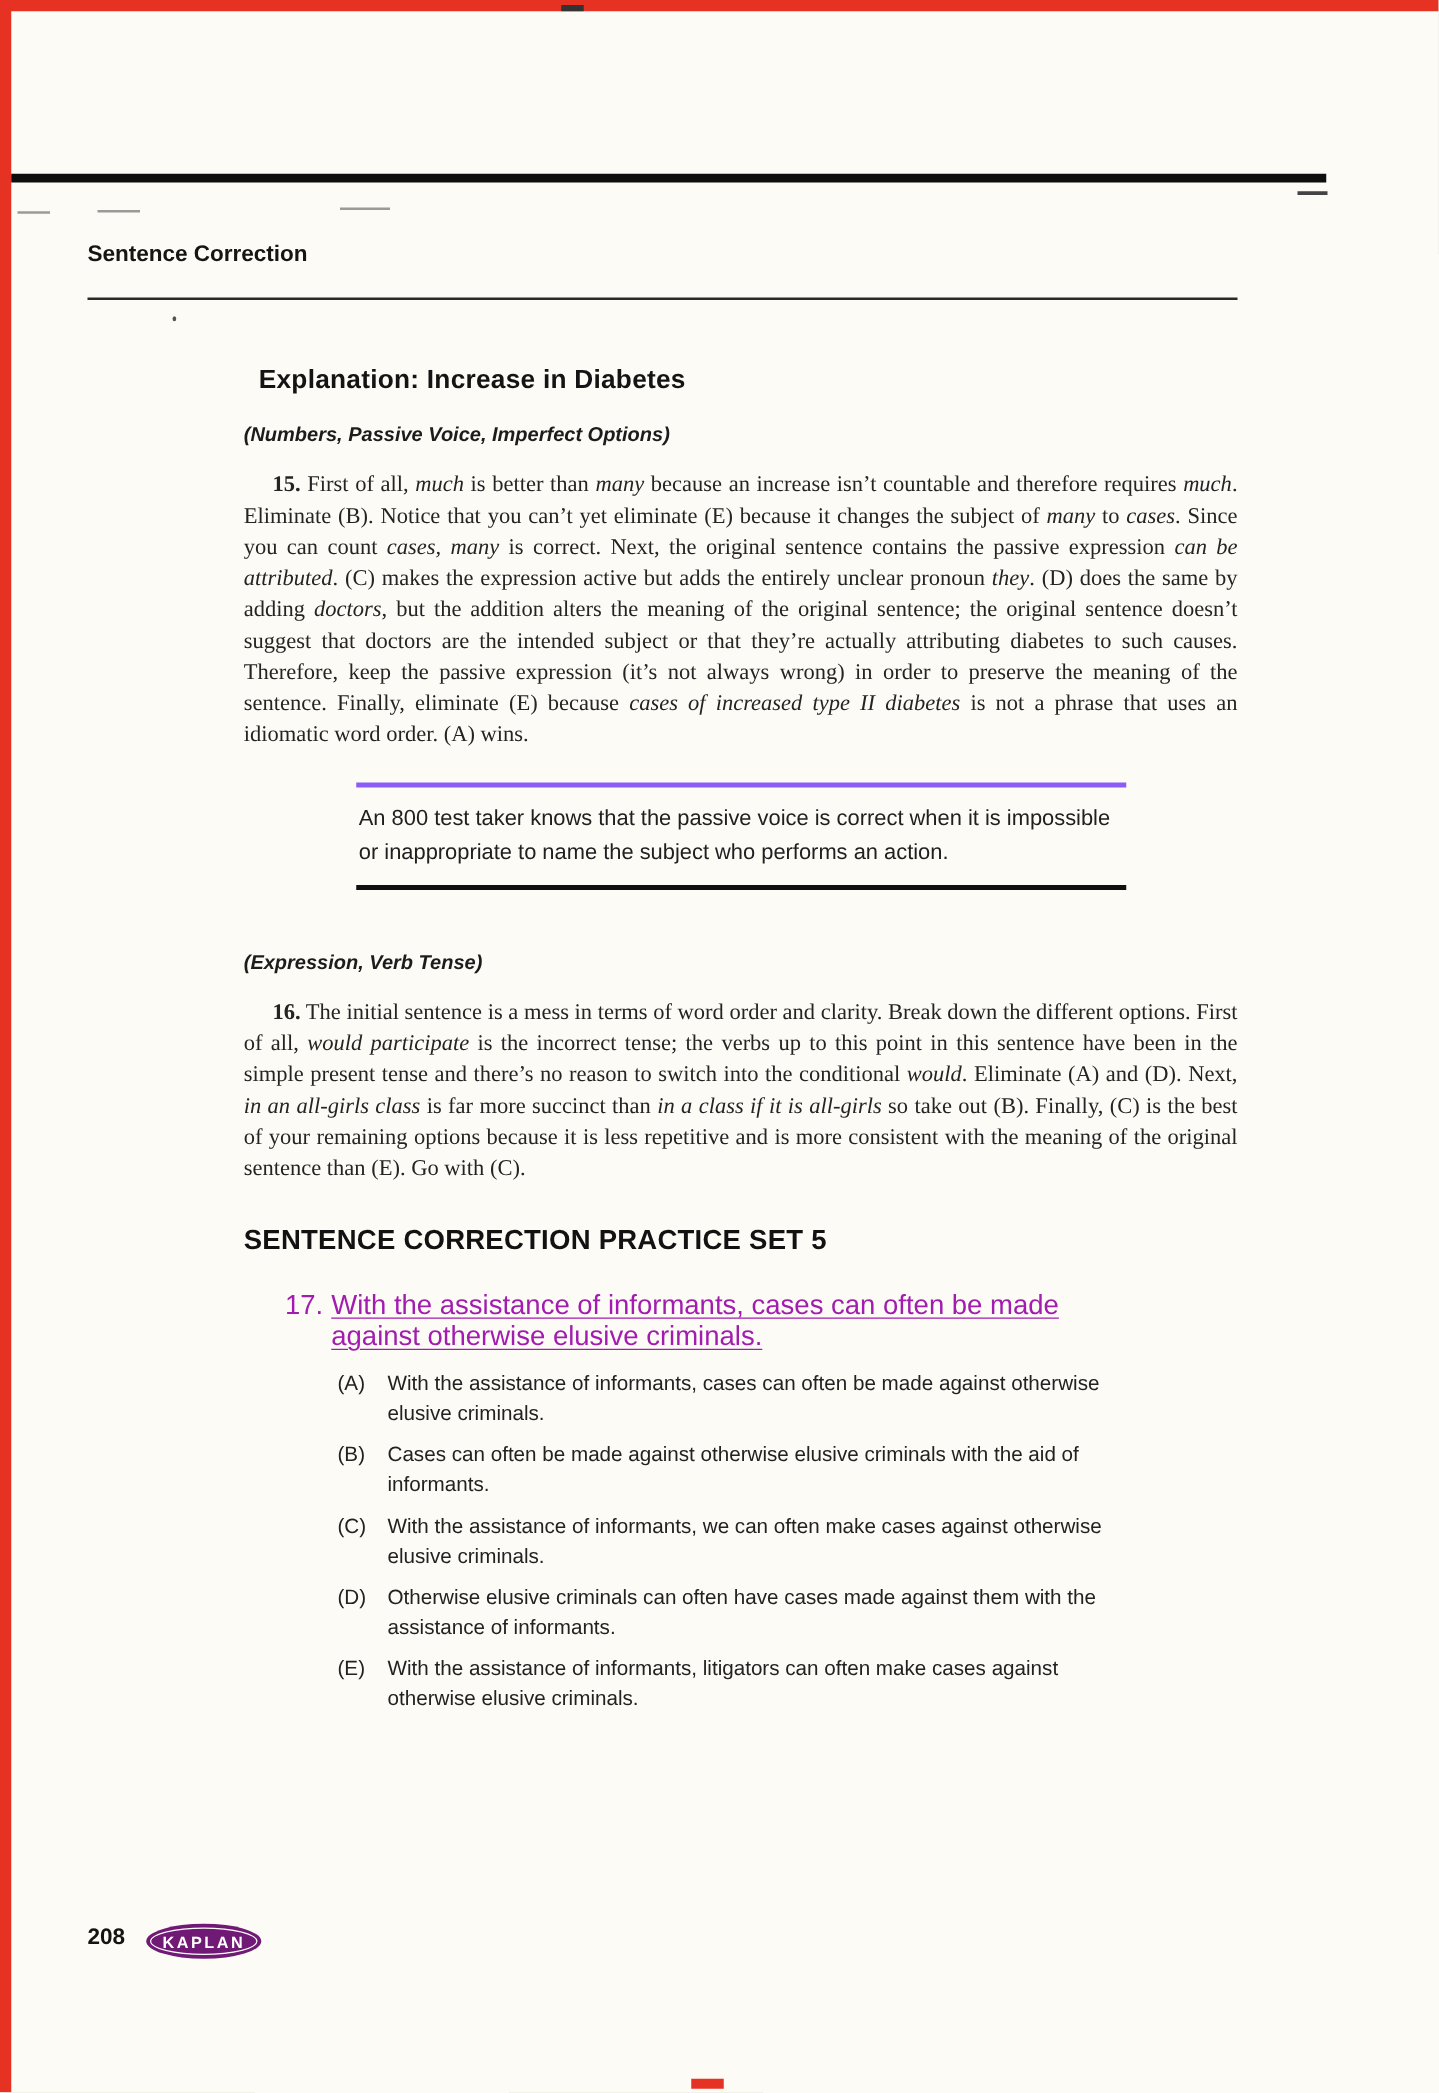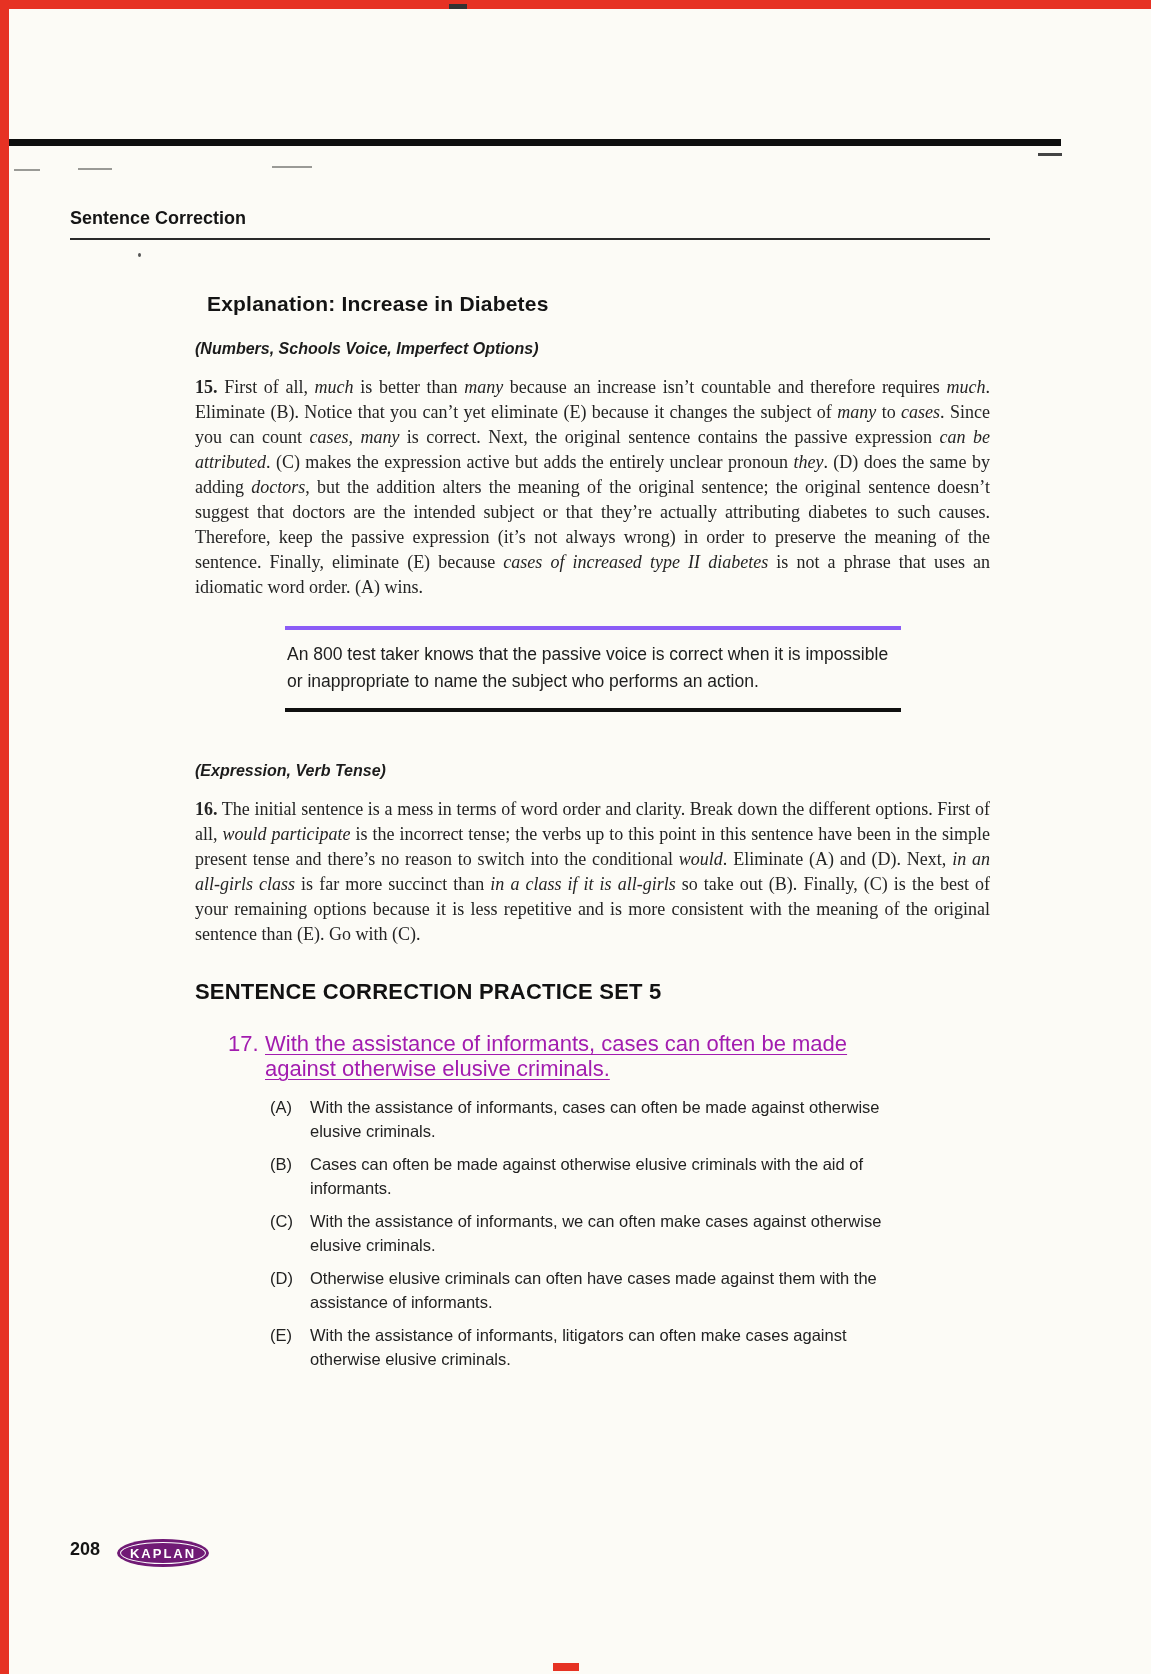--- a/index.html
+++ b/index.html
@@ -15,42 +15,42 @@
   .scan-bar { position:absolute; left:9px; top:139px; width:1052px; height:7px; background:#0e0e0e; }
   .scan-mark-right { position:absolute; left:1038px; top:153px; width:24px; height:3px; background:#444; }
   .scan-dash-1 { position:absolute; left:14px; top:169px; width:26px; height:2px; background:#9a9a96; }
   .scan-dash-2 { position:absolute; left:78px; top:168px; width:34px; height:2px; background:#9a9a96; }
   .scan-dash-3 { position:absolute; left:272px; top:166px; width:40px; height:2px; background:#9a9a96; }
   .stray-dot   { position:absolute; left:138px; top:253px; width:3px; height:4px; background:#555; border-radius:50%; }
   .bottom-red  { position:absolute; left:553px; top:1663px; width:26px; height:8px; background:#e63223; }
 
   
   .running-head {
-    position:absolute; left:70px; top:208px; width:920px;
+    position:absolute; left:70px; top:193px; width:920px;
     font-family:"Liberation Sans", sans-serif; font-weight:bold;
     font-size:18px; color:#151515;
   }
   .head-rule { position:absolute; left:70px; top:238px; width:920px; height:2px; background:#2a2a2a; }
 
   
   .main { position:absolute; left:195px; top:292px; width:795px; }
 
   .exp-title {
     font-family:"Liberation Sans", sans-serif; font-weight:bold;
     font-size:21px; color:#141414; margin:0 0 24px 12px; letter-spacing:0.2px;
   }
   .exp-subtitle {
     font-family:"Liberation Sans", sans-serif; font-weight:bold; font-style:italic;
     font-size:16px; color:#1c1c1c; margin:0 0 17px 0;
   }
   .body-para {
     font-size:18px; line-height:25px; text-align:justify;
     margin:0 0 26px 0; color:#242424;
   }
-  .body-para .num { font-weight:bold; }
+  .body-para .num { font-weight:bold;margin-left:23px; }
   .it { font-style:italic; }
 
   .callout {
     margin:24px 0 50px 90px; width:612px;
     border-top:4px solid #8b5cf6; border-bottom:4px solid #101010;
     padding:11px 2px 13px 2px;
     font-family:"Liberation Sans", sans-serif; font-size:17.5px; line-height:27px; color:#202020;
   }
 
   .practice-title {
@@ -92,21 +92,21 @@
   <div class="stray-dot"></div>
   <div class="bottom-red"></div>
 
   <div class="running-head">Sentence Correction</div>
   <div class="head-rule"></div>
 
   <div class="main">
 
     <section>
       <h2 class="exp-title">Explanation: Increase in Diabetes</h2>
-      <h3 class="exp-subtitle">(Numbers, Schools Voice, Imperfect Options)</h3>
+      <h3 class="exp-subtitle">(Numbers, Passive Voice, Imperfect Options)</h3>
       <p class="body-para"><span class="num">15.</span><span><span> First of all, </span><span class="it">much</span><span> is better than </span><span class="it">many</span><span> because an increase isn’t countable and therefore requires </span><span class="it">much</span><span>. Eliminate (B). Notice that you can’t yet eliminate (E) because it changes the subject of </span><span class="it">many</span><span> to </span><span class="it">cases</span><span>. Since you can count </span><span class="it">cases, many</span><span> is correct. Next, the original sentence contains the passive expression </span><span class="it">can be attributed</span><span>. (C) makes the expression active but adds the entirely unclear pronoun </span><span class="it">they</span><span>. (D) does the same by adding </span><span class="it">doctors</span><span>, but the addition alters the meaning of the original sentence; the original sentence doesn’t suggest that doctors are the intended subject or that they’re actually attributing diabetes to such causes. Therefore, keep the passive expression (it’s not always wrong) in order to preserve the meaning of the sentence. Finally, eliminate (E) because </span><span class="it">cases of increased type II diabetes</span><span> is not a phrase that uses an idiomatic word order. (A) wins.</span></span></p>
     </section>
 
     <aside class="callout">
       <span>An 800 test taker knows that the passive voice is correct when it is impossible or inappropriate to name the subject who performs an action.</span>
     </aside>
 
     <section>
       <h3 class="exp-subtitle">(Expression, Verb Tense)</h3>
       <p class="body-para"><span class="num">16.</span><span><span> The initial sentence is a mess in terms of word order and clarity. Break down the different options. First of all, </span><span class="it">would participate</span><span> is the incorrect tense; the verbs up to this point in this sentence have been in the simple present tense and there’s no reason to switch into the conditional </span><span class="it">would</span><span>. Eliminate (A) and (D). Next, </span><span class="it">in an all-girls class</span><span> is far more succinct than </span><span class="it">in a class if it is all-girls</span><span> so take out (B). Finally, (C) is the best of your remaining options because it is less repetitive and is more consistent with the meaning of the original sentence than (E). Go with (C).</span></span></p>

